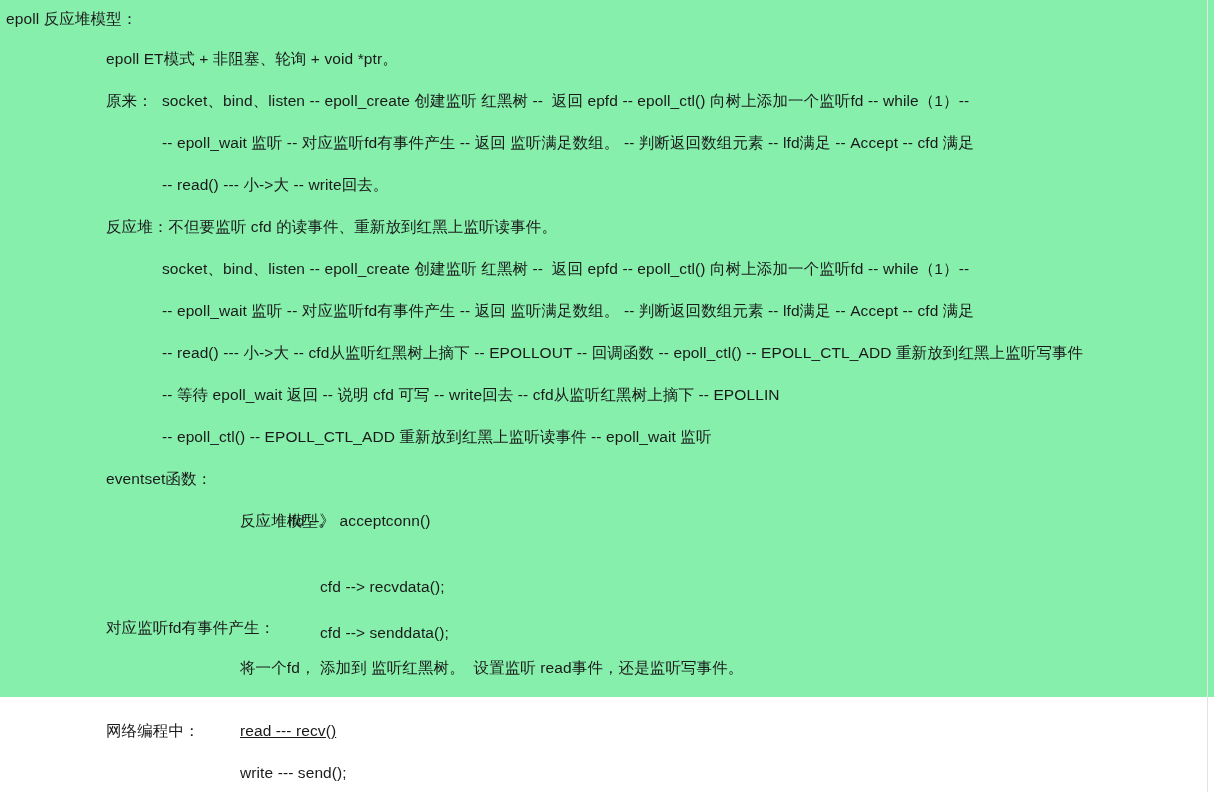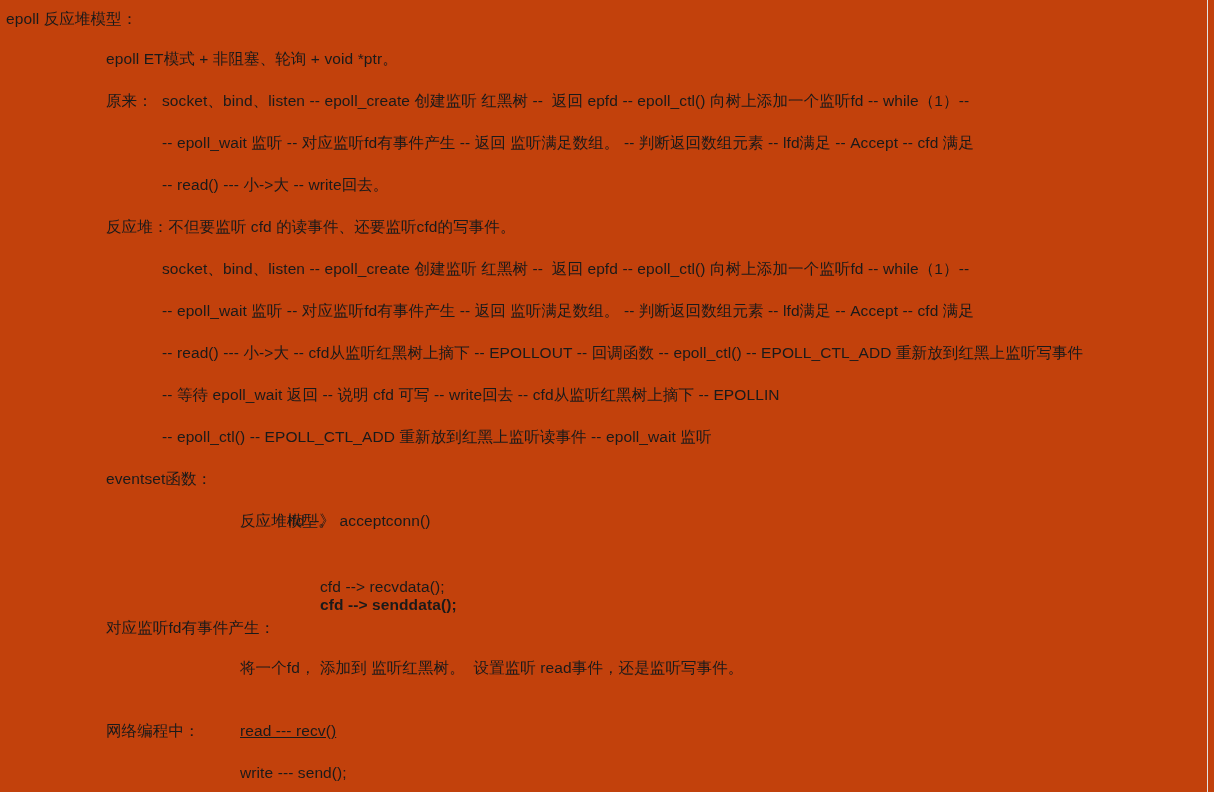--- a/index.html
+++ b/index.html
@@ -12,22 +12,22 @@
     width: 1214px;
     height: 792px;
     overflow: hidden;
     font-family: "Liberation Sans", "DejaVu Sans", sans-serif;
     color: #000000;
   }
 
   #page {
     position: relative;
     width: 1214px;
-    height: 792px;
-    background: #c2410c;
+    height: 697px;
+    background: #86efac;
   }
 
   
   #right-edge-rule {
     position: absolute;
     top: 0;
     left: 1207px;
     width: 1px;
     height: 792px;
     background: #e3e3e3;
@@ -64,40 +64,40 @@
 
   <div class="doc-line lvl-1" style="top:50px;">epoll ET模式 + 非阻塞、轮询 + void *ptr。</div>
 
   <div class="doc-line lvl-1" style="top:92px;">原来：</div>
   <div class="doc-line lvl-2" style="top:92px;">socket、bind、listen -- epoll_create 创建监听 红黑树 --  返回 epfd -- epoll_ctl() 向树上添加一个监听fd -- while（1）--</div>
 
   <div class="doc-line lvl-2" style="top:134px;">-- epoll_wait 监听 -- 对应监听fd有事件产生 -- 返回 监听满足数组。 -- 判断返回数组元素 -- lfd满足 -- Accept -- cfd 满足</div>
 
   <div class="doc-line lvl-2" style="top:176px;">-- read() --- 小-&gt;大 -- write回去。</div>
 
-  <div class="doc-line lvl-1" style="top:218px;">反应堆：不但要监听 cfd 的读事件、还要监听cfd的写事件。</div>
+  <div class="doc-line lvl-1" style="top:218px;">反应堆：不但要监听 cfd 的读事件、重新放到红黑上监听读事件。</div>
 
   <div class="doc-line lvl-2" style="top:260px;">socket、bind、listen -- epoll_create 创建监听 红黑树 --  返回 epfd -- epoll_ctl() 向树上添加一个监听fd -- while（1）--</div>
 
   <div class="doc-line lvl-2" style="top:302px;">-- epoll_wait 监听 -- 对应监听fd有事件产生 -- 返回 监听满足数组。 -- 判断返回数组元素 -- lfd满足 -- Accept -- cfd 满足</div>
 
   <div class="doc-line lvl-2" style="top:344px;">-- read() --- 小-&gt;大 -- cfd从监听红黑树上摘下 -- EPOLLOUT -- 回调函数 -- epoll_ctl() -- EPOLL_CTL_ADD 重新放到红黑上监听写事件</div>
 
   <div class="doc-line lvl-2" style="top:386px;">-- 等待 epoll_wait 返回 -- 说明 cfd 可写 -- write回去 -- cfd从监听红黑树上摘下 -- EPOLLIN</div>
 
   <div class="doc-line lvl-2" style="top:428px;">-- epoll_ctl() -- EPOLL_CTL_ADD 重新放到红黑上监听读事件 -- epoll_wait 监听</div>
 
   <div class="doc-line lvl-1" style="top:470px;">eventset函数：</div>
 
   <div class="doc-line lvl-3" style="top:512px;">反应堆模型。</div>
   <div class="doc-line" style="top:512px; left:288px;">lfd --》 acceptconn()</div>
 
   <div class="doc-line lvl-4" style="top:554px;margin-top:24px;">cfd --&gt; recvdata();</div>
 
-  <div class="doc-line lvl-4" style="top:596px;font-weight:bold;">cfd --&gt; senddata();</div>
+  <div class="doc-line lvl-4" style="top:624px;">cfd --&gt; senddata();</div>
 
   <div class="doc-line lvl-1" style="top:619px;">对应监听fd有事件产生：</div>
 
   <div class="doc-line lvl-3" style="top:659px;">将一个fd， 添加到 监听红黑树。  设置监听 read事件，还是监听写事件。</div>
 
   <div class="doc-line lvl-1" style="top:722px;">网络编程中：</div>
   <div class="doc-line" style="top:722px; left:240px;text-decoration:underline;">read --- recv()</div>
 
   <div class="doc-line" style="top:764px; left:240px;">write --- send();</div>
 

